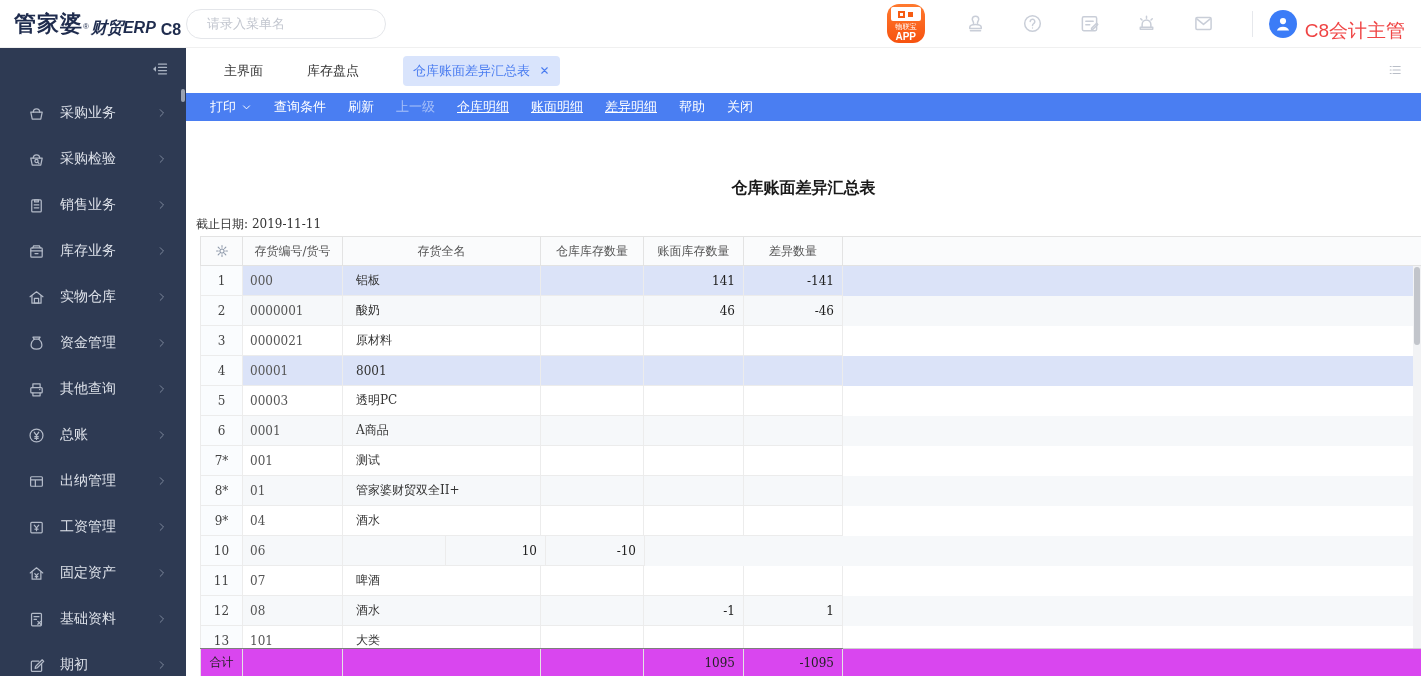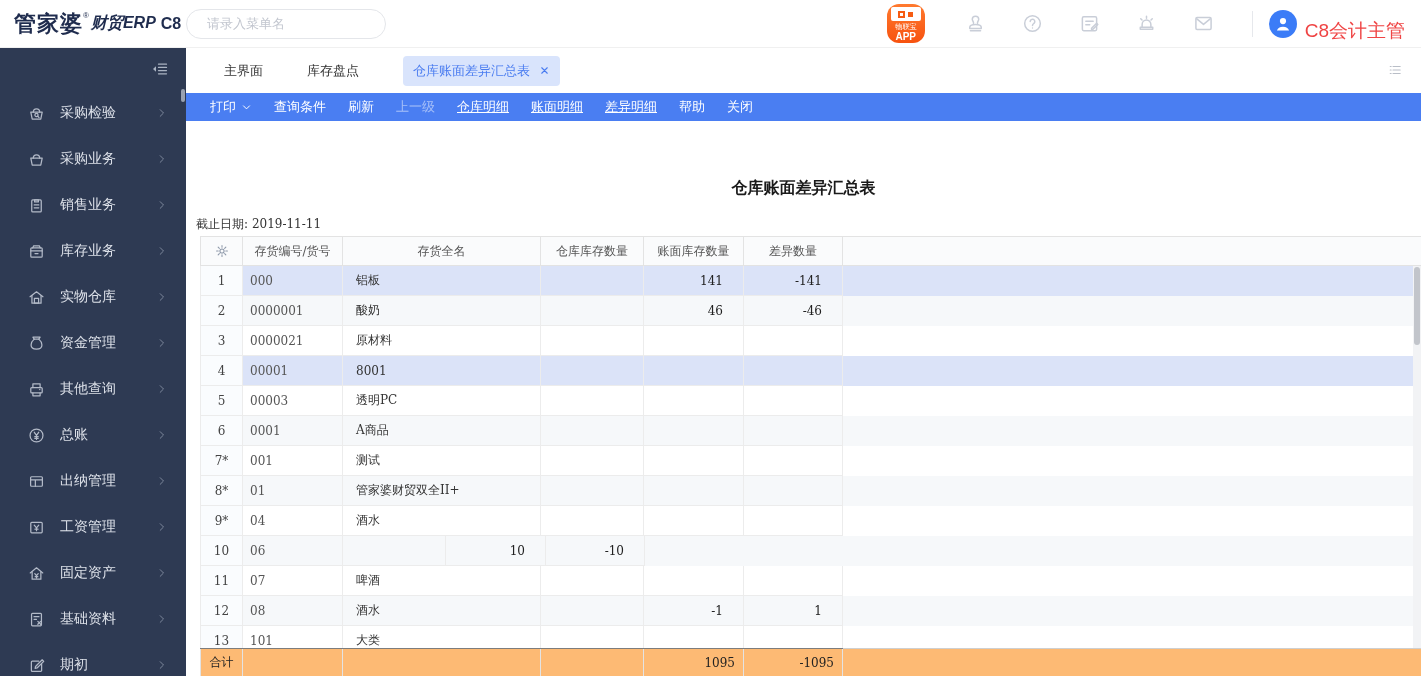--- a/index.html
+++ b/index.html
@@ -6,21 +6,21 @@
   html,body { background:#fff; }
   #app {
     position:relative; width:1421px; height:676px; overflow:hidden;
     font-family:"Liberation Sans","DejaVu Sans",sans-serif; background:#fff; color:#333;
   }
   .icn { display:inline-flex; }
   .icn svg { width:100%; height:100%; fill:none; stroke:currentColor; stroke-width:1.3; stroke-linecap:round; stroke-linejoin:round; }
 
   
   .topbar { height:48px; display:flex; align-items:center; padding:0 16px 0 14px; background:#fff; border-bottom:1px solid #f0f0f0; }
-  .logo { width:168px; white-space:nowrap; color:#1f2c4e; display:flex; align-items:center; }
+  .logo { width:168px; white-space:nowrap; color:#1f2c4e; display:flex; align-items:flex-end; }
   .logo-brand { font-size:22px; font-weight:bold; letter-spacing:1px; }
   .logo-reg { font-size:8px; vertical-align:top; position:relative; top:-8px; }
   .logo-product { font-size:16px; font-weight:bold; font-style:italic; margin-left:2px; }
   .logo-edition { font-size:16px; font-weight:bold; margin-left:5px; }
   .search-box { margin-left:4px; width:200px; height:30px; border:1px solid #e4e6ea; border-radius:16px; display:flex; align-items:center; padding:0 12px; color:#c2c6cf; }
   .search-box .icn { width:15px; height:15px; margin-right:8px; color:#c2c6cf; }
   .search-input { border:none; outline:none; flex:1; font-size:13px; color:#666; background:transparent; }
   .search-input::placeholder { color:#c2c6cf; }
   .top-right { margin-left:auto; display:flex; align-items:center; }
   .qr-badge { width:38px; height:39px; border-radius:12px; background:linear-gradient(180deg,#ff7a2f,#f7520f); padding:3px 4px 2px; text-align:center; cursor:pointer; margin-right:22px; }
@@ -79,24 +79,24 @@
   .w-book { width:100px; flex:none; }
   .w-diff { width:99px;  flex:none; }
   .tbody { height:430px; overflow:hidden; }
   .trow { height:30px; display:flex; background:#fff; cursor:default; }
   .trow.stripe { background:#f6f8fa; }
   .trow.hl { background:#dbe3f8; }
   .td { border-right:1px solid #ececec; border-bottom:1px solid #ececec; display:flex; align-items:center; overflow:hidden; white-space:nowrap; }
   .td.c-num { background:#fafcfe; justify-content:center; color:#444; border-left:1px solid #ececec; }
   .td.c-code { padding-left:7px; color:#555; }
   .td.c-name { padding-left:13px; color:#333; }
-  .td.num { justify-content:flex-end; padding-right:20px; color:#222; }
+  .td.num { justify-content:flex-end; padding-right:8px; color:#222; }
   .vscroll { position:absolute; right:0; top:30px; bottom:28px; width:8px; background:#f2f3f5; }
   .vscroll .thumb { position:absolute; top:1px; left:1px; width:6px; height:78px; background:#c2c5cb; border-radius:3px; cursor:pointer; }
-  .tfoot { position:absolute; left:0; right:0; bottom:0; height:28px; background:#fdba74; border-top:1px solid #cfcfcf; display:flex; }
+  .tfoot { position:absolute; left:0; right:0; bottom:0; height:28px; background:#d946ef; border-top:1px solid #cfcfcf; display:flex; }
   .tfoot .dark-edge { position:absolute; left:0; top:-1px; width:643px; height:1px; background:#7d7d7d; }
   .tf { display:flex; align-items:center; border-right:1px solid #e3e3e3; color:#222; }
   .tf.c-label { justify-content:center; border-left:1px solid #e3e3e3; }
   .tf.num { justify-content:flex-end; padding-right:8px; }
 </style>
 </head>
 <body>
 
 <div id="app">
 
@@ -182,40 +182,40 @@
             <path d="M6 7.2L3 10l3 2.8z" fill="currentColor" stroke="none"></path>
           </svg>
       </span>
     </div>
     <div id="side-menu">
   <div class="side-item">
     <span class="icn side-icon">
             <svg viewBox="0 0 20 20">
               <path d="M4 8.6h12l-1.5 7.4h-9z"></path>
               <path d="M6.6 8.6a3.4 3.4 0 016.8 0"></path>
+            </svg>
+          </span>
+    <span class="side-label">采购业务</span>
+    <span class="icn side-chevron">
+      <svg viewBox="0 0 20 20">
+              <path d="M7 4.5l5.5 5.5L7 15.5" stroke-width="1.6"></path>
+            </svg>
+    </span>
+  </div>
+
+  <div class="side-item">
+    <span class="icn side-icon">
+            <svg viewBox="0 0 20 20">
+              <path d="M4 8.6h12l-1.5 7.4h-9z"></path>
+              <path d="M6.6 8.6a3.4 3.4 0 016.8 0"></path>
               <circle cx="10" cy="11.6" r="1.7"></circle>
               <path d="M11.3 12.9l1.4 1.4"></path>
             </svg>
           </span>
     <span class="side-label">采购检验</span>
-    <span class="icn side-chevron">
-      <svg viewBox="0 0 20 20">
-              <path d="M7 4.5l5.5 5.5L7 15.5" stroke-width="1.6"></path>
-            </svg>
-    </span>
-  </div>
-
-  <div class="side-item">
-    <span class="icn side-icon">
-            <svg viewBox="0 0 20 20">
-              <path d="M4 8.6h12l-1.5 7.4h-9z"></path>
-              <path d="M6.6 8.6a3.4 3.4 0 016.8 0"></path>
-            </svg>
-          </span>
-    <span class="side-label">采购业务</span>
     <span class="icn side-chevron">
       <svg viewBox="0 0 20 20">
               <path d="M7 4.5l5.5 5.5L7 15.5" stroke-width="1.6"></path>
             </svg>
     </span>
   </div>
 
   <div class="side-item">
     <span class="icn side-icon">
             <svg viewBox="0 0 20 20">

